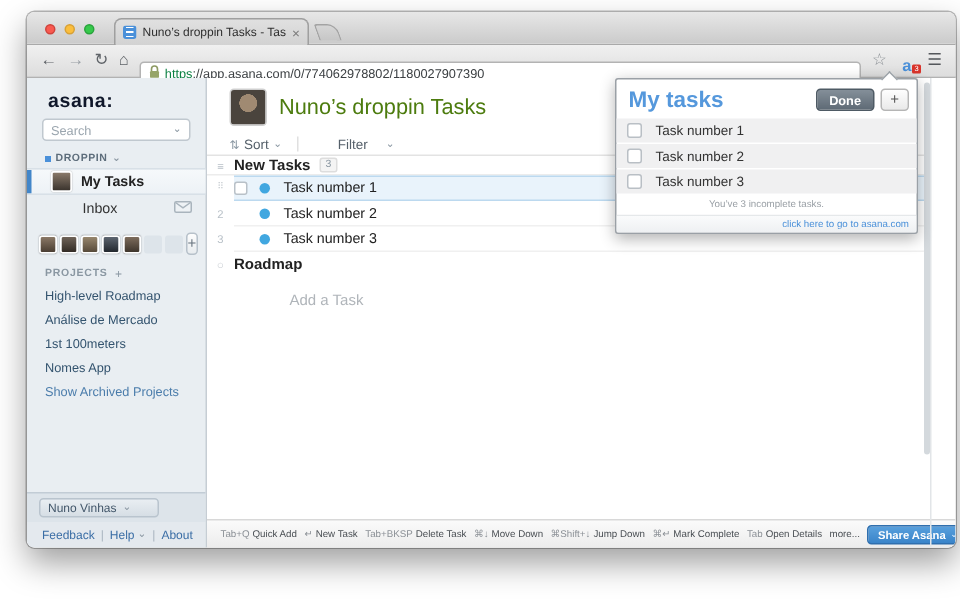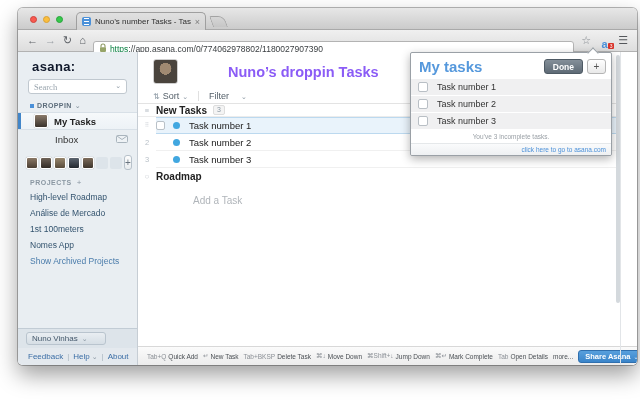--- a/index.html
+++ b/index.html
@@ -46,21 +46,21 @@
               line-height:6px; width:6px; height:6px; text-align:center; border-radius:1px; }
   .menuic { font-size:11px; color:#54575b; }
 
   
   .content { display:flex; height:313px; position:relative; background:#fff; border-radius:0 0 5px 5px; overflow:hidden; }
 
   
   .sidebar { width:120px; flex:none; background:#e9eef2; border-right:1px solid #c6cdd4; display:flex; flex-direction:column; }
   .logo { color:#0f172a; font-weight:bold; font-size:13px; margin:7px 0 5px 14px; letter-spacing:.4px; }
   .search { margin:0 10px; height:15px; background:#fff; border:1px solid #c0c8cf; border-radius:3px;
-            display:flex; align-items:center; justify-content:space-between; padding:0 5px; font-size:8.5px; color:#9aa5ae;font-family:Liberation Serif, serif; }
+            display:flex; align-items:center; justify-content:space-between; padding:0 5px; font-size:8.5px; color:#9aa5ae; }
   .chev { font-size:7px; color:#8a97a2; line-height:1; }
   .workspace { margin:8px 0 3px 12px; font-size:7px; font-weight:bold; color:#5d6d7b; letter-spacing:.4px;
                display:flex; align-items:center; gap:3px; }
   .wsq { width:4px; height:4px; background:#4a90d9; display:inline-block; }
   .navrow { height:18px; display:flex; align-items:center; gap:6px; padding-left:16px; font-size:9.5px; color:#333; }
   .navrow.selected { background:linear-gradient(#f6f9fb,#edf2f6); border-top:1px solid #d8e0e7; border-bottom:1px solid #d8e0e7;
                      box-shadow:inset 3px 0 0 #4286c9; font-weight:bold; color:#222; }
   .navrow.inboxrow { padding-left:37px; }
   .sav { width:14px; height:14px; border-radius:2px; flex:none;
          background:linear-gradient(#8a7a6a,#3a332d); border:1px solid #fff; box-shadow:0 0 1px rgba(0,0,0,.4); }
@@ -87,25 +87,25 @@
   .sidefooter { height:17px; display:flex; align-items:center; gap:4px; padding-left:10px; font-size:8px;
                 color:#3a6da5; background:#e4e9ee; }
   .sidefooter .sep { color:#a8b4bf; }
   .sidefooter a { color:#3a6da5; text-decoration:none; display:flex; align-items:center; gap:2px; }
 
   
   .main { flex:1; display:flex; flex-direction:column; background:#fff; min-width:0; }
   .mheader { display:flex; align-items:center; gap:8px; padding:7px 0 5px 15px; }
   .mavatar { width:25px; height:25px; border-radius:3px; flex:none;
              background:radial-gradient(circle at 50% 38%, #a08a72 0 32%, #4a443d 33%); border:1px solid #cfcfcf; }
-  .mtitle { font-size:14.5px; font-weight:bold; color:#8b5cf6;margin-left:42px; }
+  .mtitle { font-size:14.5px; font-weight:normal; color:#4d7c0f; }
   .mtoolbar { display:flex; align-items:center; height:15px; padding-left:15px; font-size:9px; color:#55606a;
               border-bottom:1px solid #e3e3e3; margin-right:17px; }
   .tbtn { display:flex; align-items:center; gap:3px; padding:0 10px 0 0; }
-  .tbtn.filter { border-left:1px solid #e0e0e0; padding-left:10px;gap:12px; }
+  .tbtn.filter { border-left:1px solid #e0e0e0; padding-left:26px;gap:12px; }
   .sorticon { font-size:8px; color:#8a97a2; }
 
   .list { margin-right:17px; }
   .gutter { width:18px; flex:none; text-align:center; font-size:7.5px; color:#b9c1c8; }
   .secrow { display:flex; align-items:center; height:13px; border-bottom:1px solid #ececec; }
   .secrow.upc { height:17px; border-bottom:none; }
   .secname { font-size:10px; font-weight:bold; color:#222; }
   .badge { margin-left:6px; font-size:7px; color:#8a97a2; background:#f4f4f4; border:1px solid #ddd;
            border-radius:2px; padding:0 3px; line-height:8px; }
   .trow { display:flex; align-items:stretch; height:17px; }
@@ -168,21 +168,21 @@
 <div class="window">
 
   <div class="titlebar">
     <div class="traffic">
       <span class="tl red"></span>
       <span class="tl yel"></span>
       <span class="tl grn"></span>
     </div>
     <div class="tab">
       <span class="favicon"></span>
-      <span class="tabtitle">Nuno’s number Tasks - Tas</span>
+      <span class="tabtitle">Nuno’s droppin Tasks - Tas</span>
       <span class="tabclose">×</span>
     </div>
     <div class="tabstub"></div>
   </div>
 
   <div class="navbar">
     <span class="navic">←</span>
     <span class="navic dim">→</span>
     <span class="navic">↻</span>
     <span class="navic">⌂</span>

